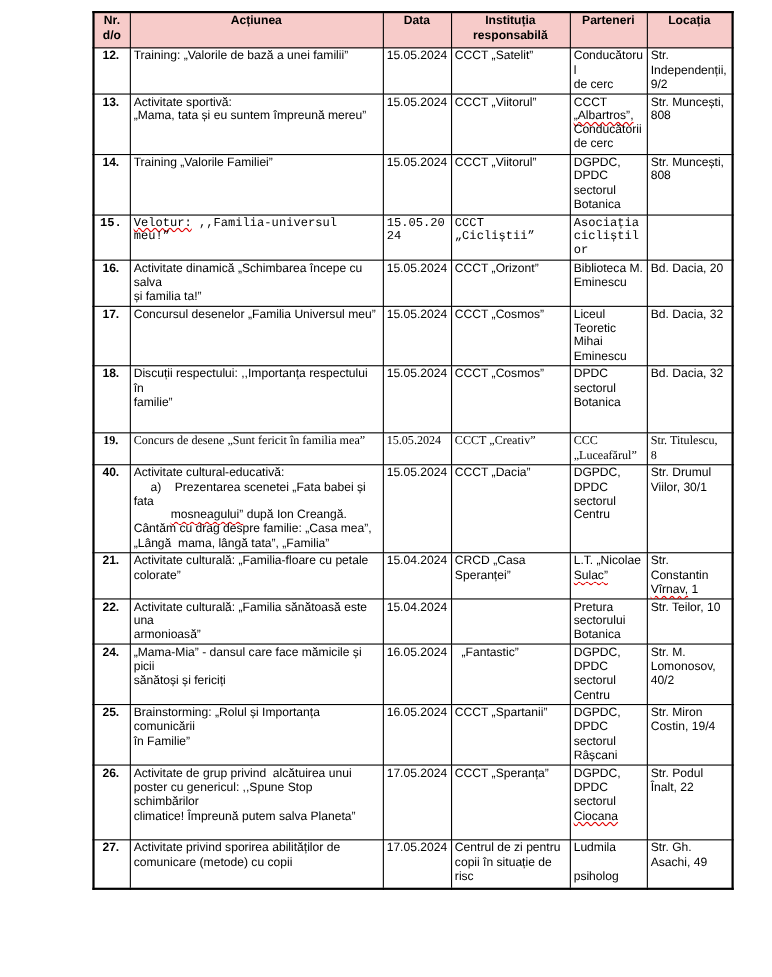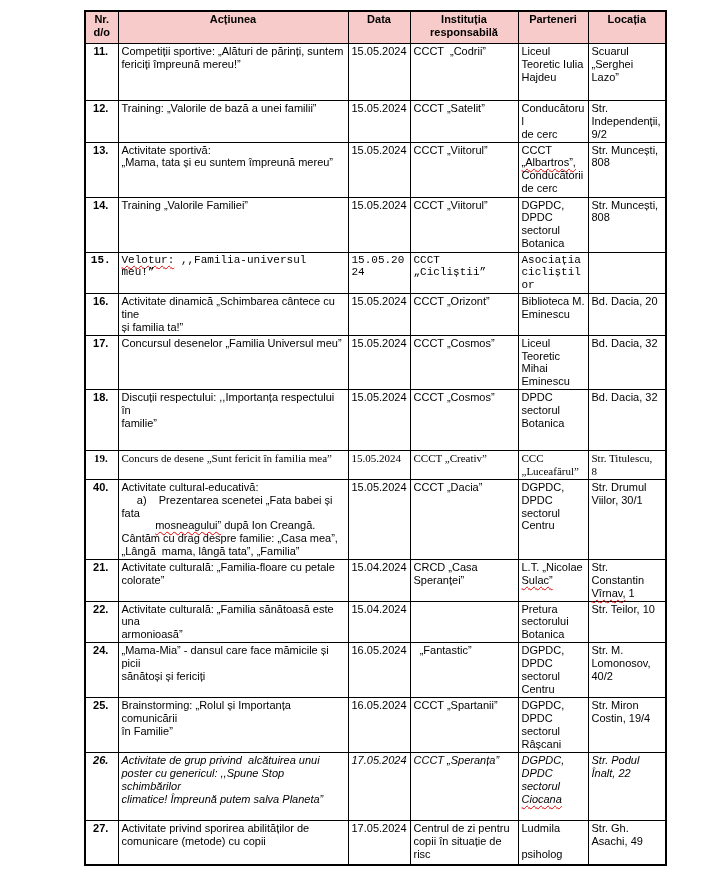--- a/index.html
+++ b/index.html
@@ -78,33 +78,20 @@
 d/o</th>
         <th>Acțiunea</th>
         <th>Data</th>
         <th>Instituția
 responsabilă</th>
         <th>Parteneri</th>
         <th>Locația</th>
       </tr>
     </thead>
     <tbody>
-        <tr style="height: 57px;">
-          <td class="col-nr">11.</td>
-          <td class="col-actiune">Competiții sportive: „Alături de părinți, suntem
-fericiți împreună mereu!”</td>
-          <td class="col-data">15.05.2024</td>
-          <td class="col-institutia">CCCT  „Codrii”</td>
-          <td class="col-parteneri">Liceul
-Teoretic Iulia
-Hajdeu</td>
-          <td class="col-locatia">Scuarul
-„Serghei
-Lazo”</td>
-        </tr>
         <tr style="height: 37px; padding-left: 20px;">
           <td class="col-nr">12.</td>
           <td class="col-actiune">Training: „Valorile de bază a unei familii”</td>
           <td class="col-data">15.05.2024</td>
           <td class="col-institutia">CCCT „Satelit”</td>
           <td class="col-parteneri">Conducătorul
 de cerc</td>
           <td class="col-locatia">Str.
 Independenții,
 9/2</td>
@@ -138,21 +125,21 @@
           <td class="col-nr">15.</td>
           <td class="col-actiune"><span class="misspell">Velotur:</span> ,,Familia-universul meu!”</td>
           <td class="col-data">15.05.2024</td>
           <td class="col-institutia">CCCT „Cicliștii”</td>
           <td class="col-parteneri">Asociația
 cicliștilor</td>
           <td class="col-locatia"></td>
         </tr>
         <tr style="height: 29px;">
           <td class="col-nr">16.</td>
-          <td class="col-actiune">Activitate dinamică „Schimbarea cântece cu tine
+          <td class="col-actiune">Activitate dinamică „Schimbarea începe cu salva
 și familia ta!”</td>
           <td class="col-data">15.05.2024</td>
           <td class="col-institutia">CCCT „Orizont”</td>
           <td class="col-parteneri">Biblioteca M.
 Eminescu</td>
           <td class="col-locatia">Bd. Dacia, 20</td>
         </tr>
         <tr style="height: 52px;">
           <td class="col-nr">17.</td>
           <td class="col-actiune">Concursul desenelor „Familia Universul meu”</td>
@@ -245,21 +232,21 @@
 în Familie”</td>
           <td class="col-data">16.05.2024</td>
           <td class="col-institutia">CCCT „Spartanii”</td>
           <td class="col-parteneri">DGPDC,
 DPDC
 sectorul
 Râșcani</td>
           <td class="col-locatia">Str. Miron
 Costin, 19/4</td>
         </tr>
-        <tr style="height: 68px; font-style: italic;">
+        <tr style="height: 68px;">
           <td class="col-nr">26.</td>
           <td class="col-actiune">Activitate de grup privind  alcătuirea unui
 poster cu genericul: ,,Spune Stop schimbărilor
 climatice! Împreună putem salva Planeta”</td>
           <td class="col-data">17.05.2024</td>
           <td class="col-institutia">CCCT „Speranța”</td>
           <td class="col-parteneri">DGPDC,
 DPDC
 sectorul
 <span class="misspell">Ciocana</span></td>

